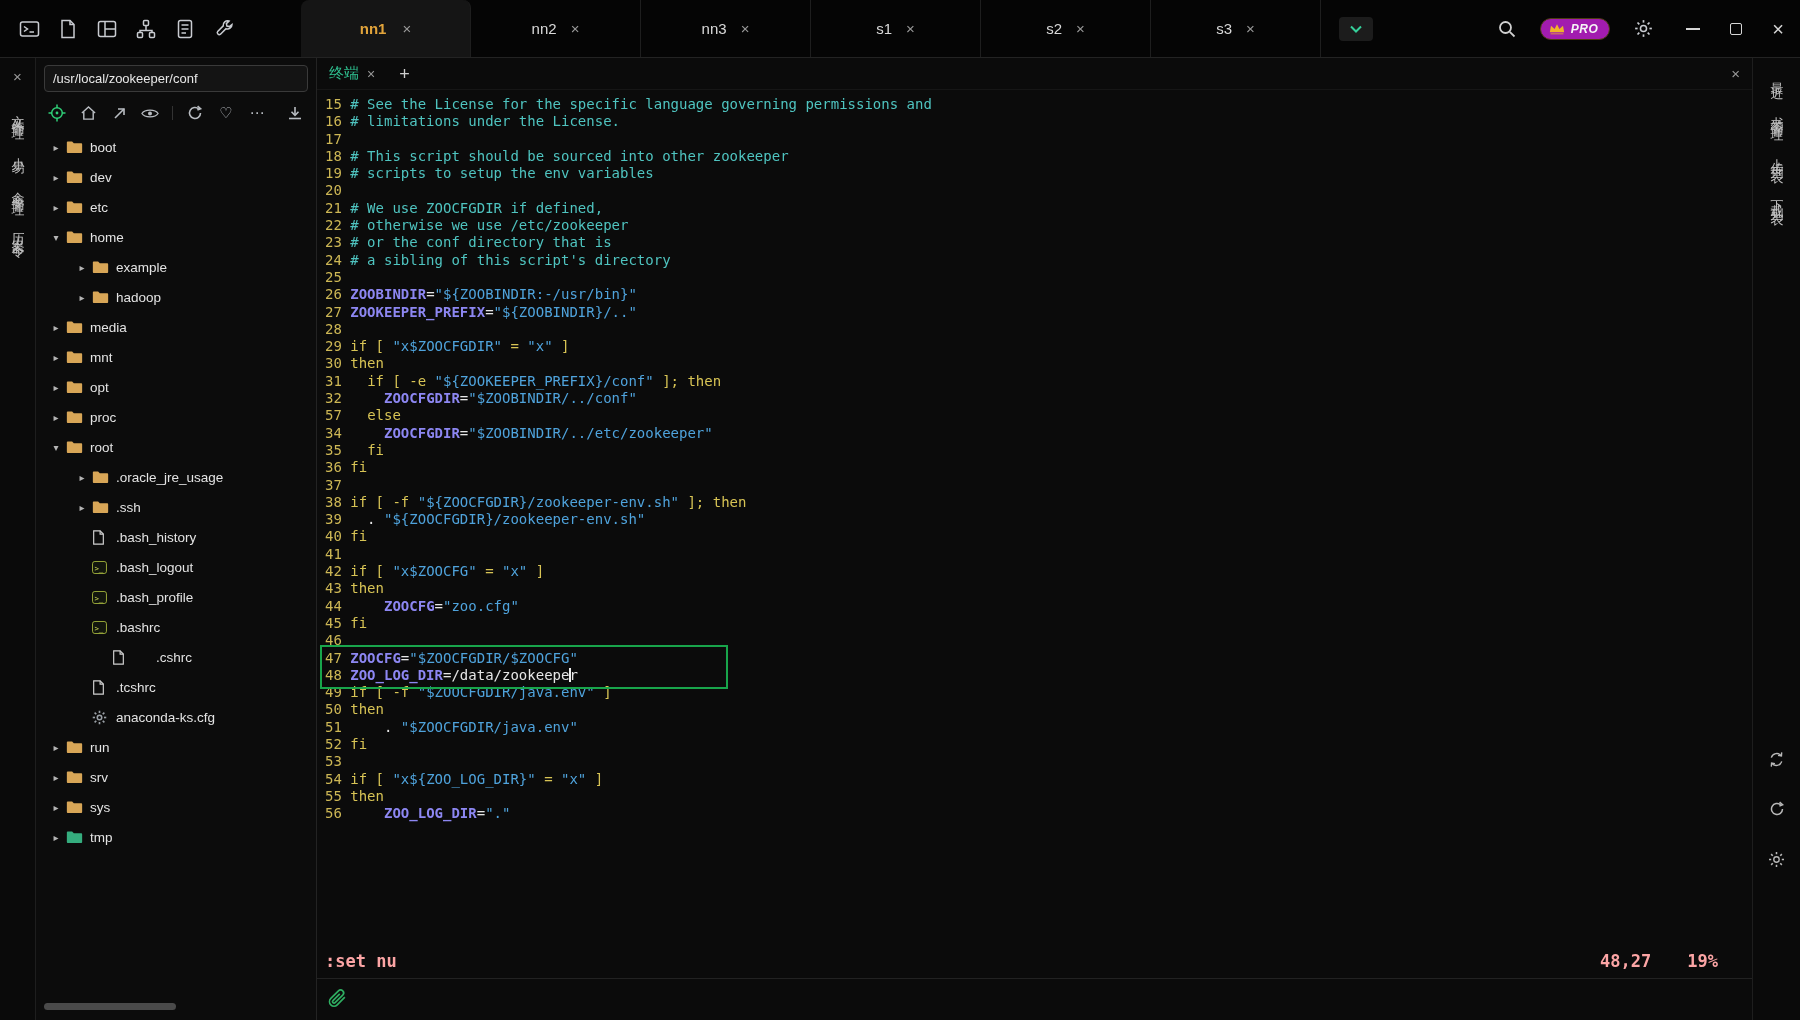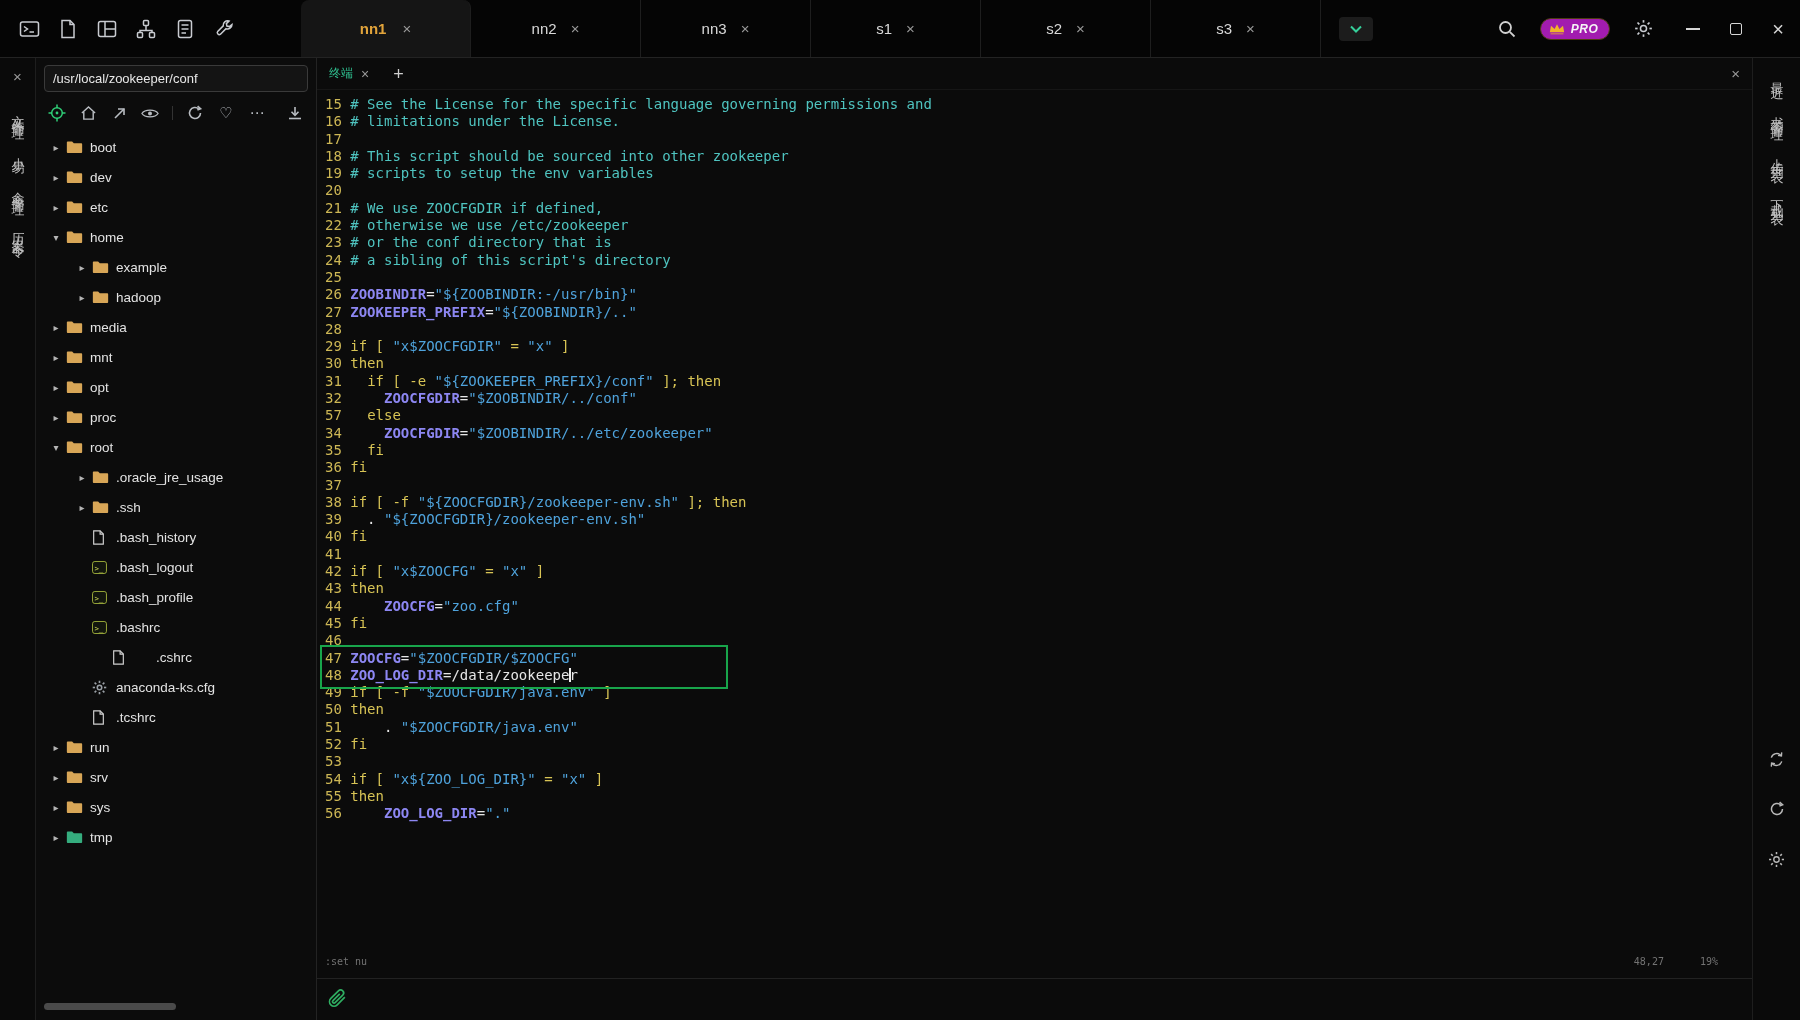--- a/index.html
+++ b/index.html
@@ -49,37 +49,37 @@
   .ft-right { margin-left:auto; }
   .tree { flex:1; overflow:hidden; padding-top:2px; }
   .tree-row { height:30px; display:flex; align-items:center; font-size:13.5px; color:#e3e3e3; cursor:default; }
   .chev { width:20px; flex:0 0 20px; text-align:center; color:#b5b5b5; font-size:10px; }
   .t-icon { width:24px; flex:0 0 24px; display:flex; align-items:center; }
   .panel-scrollbar { position:absolute; left:8px; bottom:10px; width:132px; height:7px; border-radius:4px; background:#4a4a4a; }
 
   
   .terminal { flex:1; display:flex; flex-direction:column; min-width:0; background:#0b0b0b; border-left:1px solid #232323; }
   .term-tabbar { height:32px; flex:0 0 32px; display:flex; align-items:center; padding:0 12px; gap:8px; border-bottom:1px solid #161616; }
-  .termtab-label { color:var(--terminal-tab,#2fbf8f); font-size:12px; }
+  .termtab-label { color:var(--terminal-tab,#2fbf8f); font-size:15px; }
   .termtab-close { color:#9a9a9a; font-size:14px; }
   .term-add { color:#cfcfcf; font-size:18px; margin-left:16px; line-height:1; }
   .term-close-right { margin-left:auto; color:#9a9a9a; font-size:15px; }
   .term-body { flex:1; position:relative; padding:6px 0 0 8px; overflow:hidden; color:#e6e6e6;
                font-family:"DejaVu Sans Mono","Liberation Mono",monospace; font-size:14px; line-height:17.3px; }
   .tline { white-space:pre; min-height:17.3px; }
   .lnum { display:inline-block; width:2ch; text-align:right; margin-right:1ch; color:var(--line-number,#cdb755); }
   .seg-c { color:var(--comment,#4fc4c0); }
   .seg-k { color:var(--keyword,#d8c455); }
   .seg-v { color:var(--variable,#8d87f2); font-weight:bold; }
   .seg-s { color:var(--string,#4fa3dc); }
   .seg-p { color:var(--plain,#e6e6e6); }
   .cursor { display:inline-block; width:2px; height:14px; background:#efefef; vertical-align:-2px; margin-right:-2px; }
   .hl-group { width:398px; outline:2px solid var(--highlight-box,#18a54b); outline-offset:3px; }
-  .term-status { position:absolute; left:8px; right:0; bottom:8px; display:flex; color:#737373;
-                 font-family:"DejaVu Sans Mono","Liberation Mono",monospace; font-size:10px; }
+  .term-status { position:absolute; left:8px; right:0; bottom:8px; display:flex; color:#fca5a5;
+                 font-family:"DejaVu Sans Mono","Liberation Mono",monospace; font-size:17px;font-weight:bold; }
   .status-right { margin-left:auto; display:flex; gap:36px; padding-right:34px; }
   .term-strip { height:42px; flex:0 0 42px; border-top:1px solid #222; display:flex; align-items:center; padding-left:10px; }
 </style>
 </head>
 <body>
 
 <div class="app">
 
   <div class="titlebar">
     <div class="tb-icons">
@@ -421,45 +421,45 @@
               <svg width="13" height="15" viewBox="0 0 12 14">
                 <path d="M1.5 .8 h6 l3 3 v9.4 h-9 z" fill="none" stroke="#cfcfcf" stroke-width="1.1"></path>
                 <path d="M7.5 .8 v3 h3" fill="none" stroke="#cfcfcf" stroke-width="1.1"></path>
               </svg>
             </span>
             <span>.cshrc</span>
           </div>
           <div class="tree-row" style="padding-left: 36px;">
             <span class="chev"></span>
             <span class="t-icon">
+              <svg width="13" height="15" viewBox="0 0 12 14">
+                <path d="M1.5 .8 h6 l3 3 v9.4 h-9 z" fill="none" stroke="#cfcfcf" stroke-width="1.1"></path>
+                <path d="M7.5 .8 v3 h3" fill="none" stroke="#cfcfcf" stroke-width="1.1"></path>
+              </svg>
+            </span>
+            <span>.tcshrc</span>
+          </div>
+          <div class="tree-row" style="padding-left: 36px;">
+            <span class="chev"></span>
+            <span class="t-icon">
               <svg width="15" height="15" viewBox="0 0 20 20">
                 <circle cx="10" cy="10" r="3" fill="none" stroke="#9aa0a6" stroke-width="2"></circle>
                 <g stroke="#9aa0a6" stroke-width="2.2">
                   <line x1="10" y1="1" x2="10" y2="4"></line>
                   <line x1="10" y1="16" x2="10" y2="19"></line>
                   <line x1="1" y1="10" x2="4" y2="10"></line>
                   <line x1="16" y1="10" x2="19" y2="10"></line>
                   <line x1="3.5" y1="3.5" x2="5.7" y2="5.7"></line>
                   <line x1="14.3" y1="14.3" x2="16.5" y2="16.5"></line>
                   <line x1="3.5" y1="16.5" x2="5.7" y2="14.3"></line>
                   <line x1="14.3" y1="5.7" x2="16.5" y2="3.5"></line>
                 </g>
               </svg>
             </span>
             <span>anaconda-ks.cfg</span>
-          </div>
-          <div class="tree-row" style="padding-left: 36px;">
-            <span class="chev"></span>
-            <span class="t-icon">
-              <svg width="13" height="15" viewBox="0 0 12 14">
-                <path d="M1.5 .8 h6 l3 3 v9.4 h-9 z" fill="none" stroke="#cfcfcf" stroke-width="1.1"></path>
-                <path d="M7.5 .8 v3 h3" fill="none" stroke="#cfcfcf" stroke-width="1.1"></path>
-              </svg>
-            </span>
-            <span>.tcshrc</span>
           </div>
           <div class="tree-row" style="padding-left: 10px;">
             <span class="chev">▸</span>
             <span class="t-icon">
               <svg width="17" height="14" viewBox="0 0 20 16">
                 <path d="M1 2.5 a1 1 0 0 1 1 -1 h5.2 l2 2.2 H18 a1 1 0 0 1 1 1 V14 a1 1 0 0 1 -1 1 H2 a1 1 0 0 1 -1 -1 z" fill="#d8a657"></path>
               </svg>
             </span>
             <span>run</span>
           </div>

